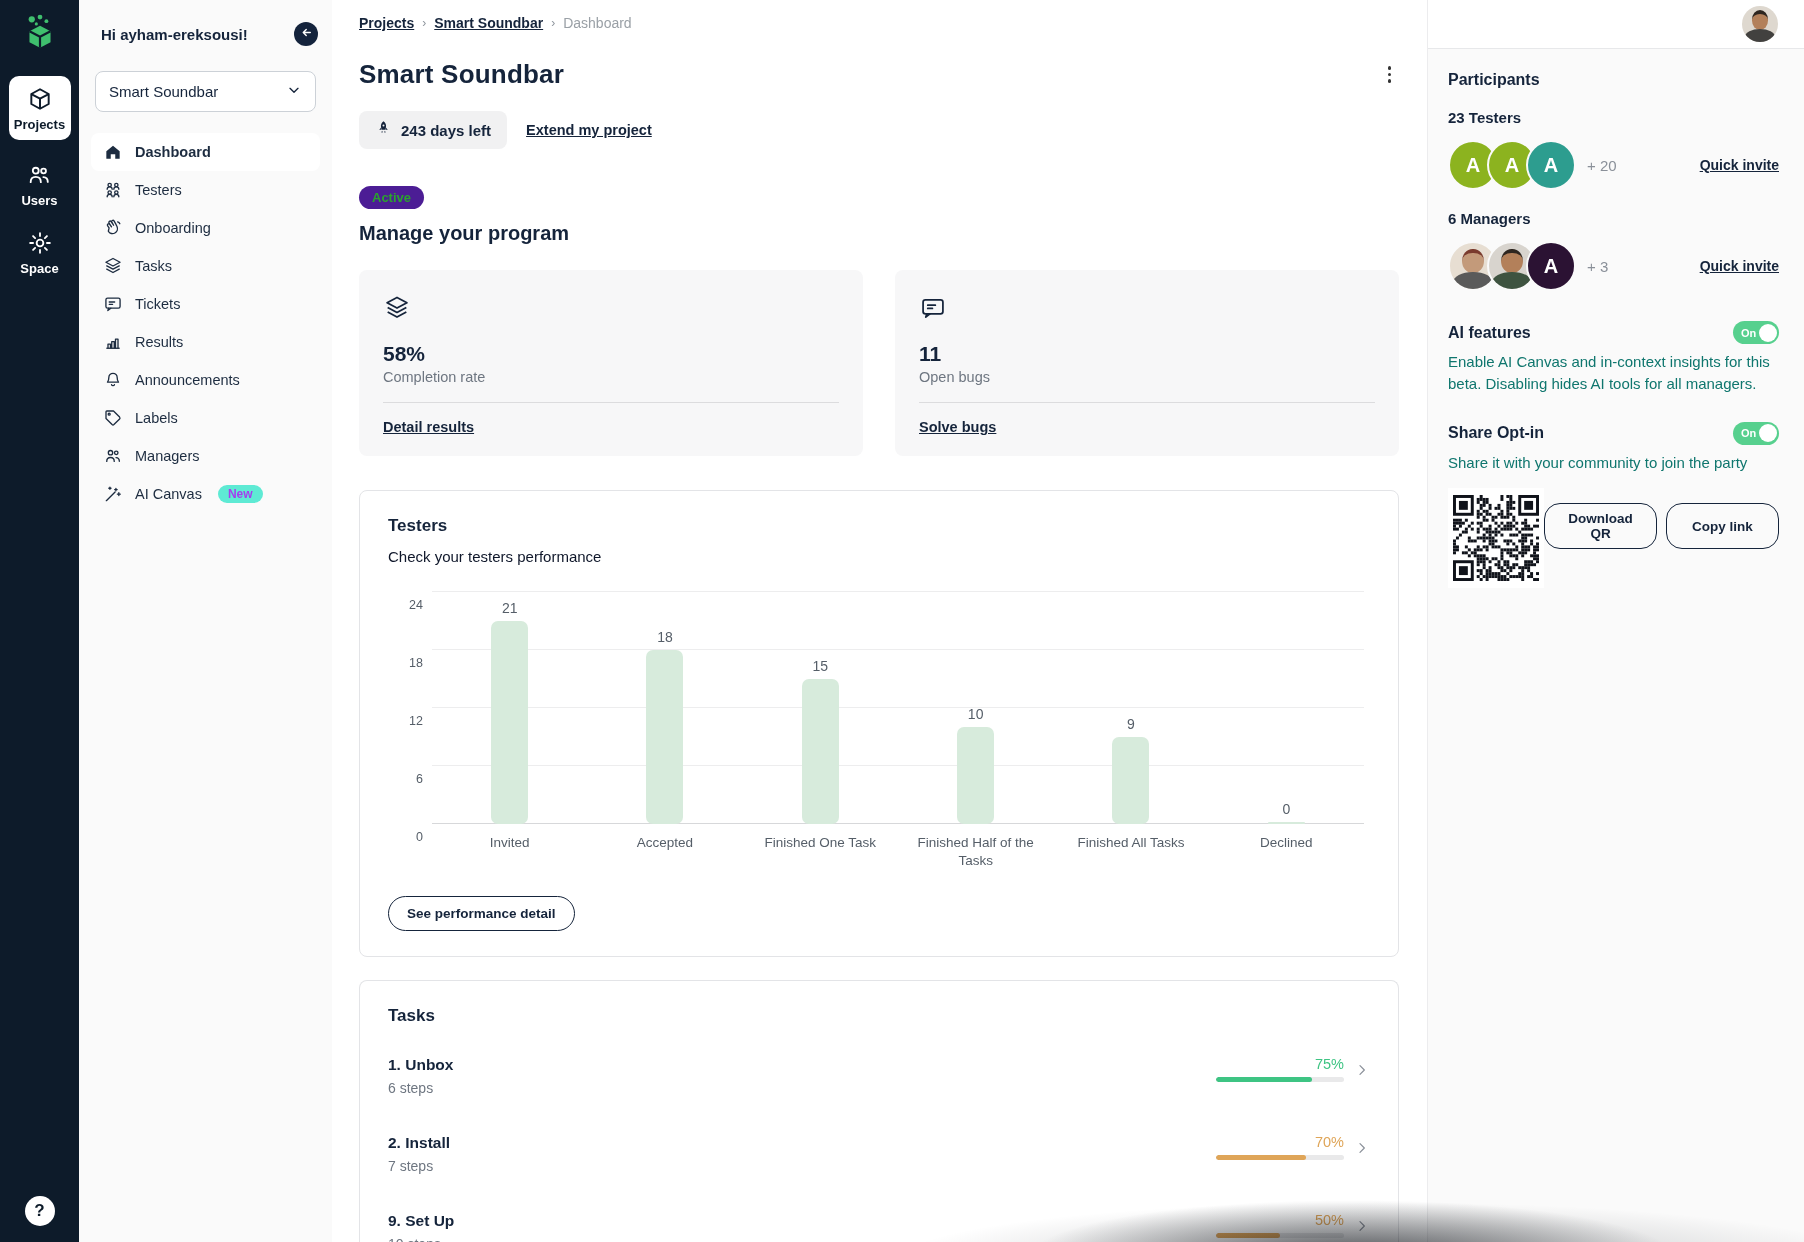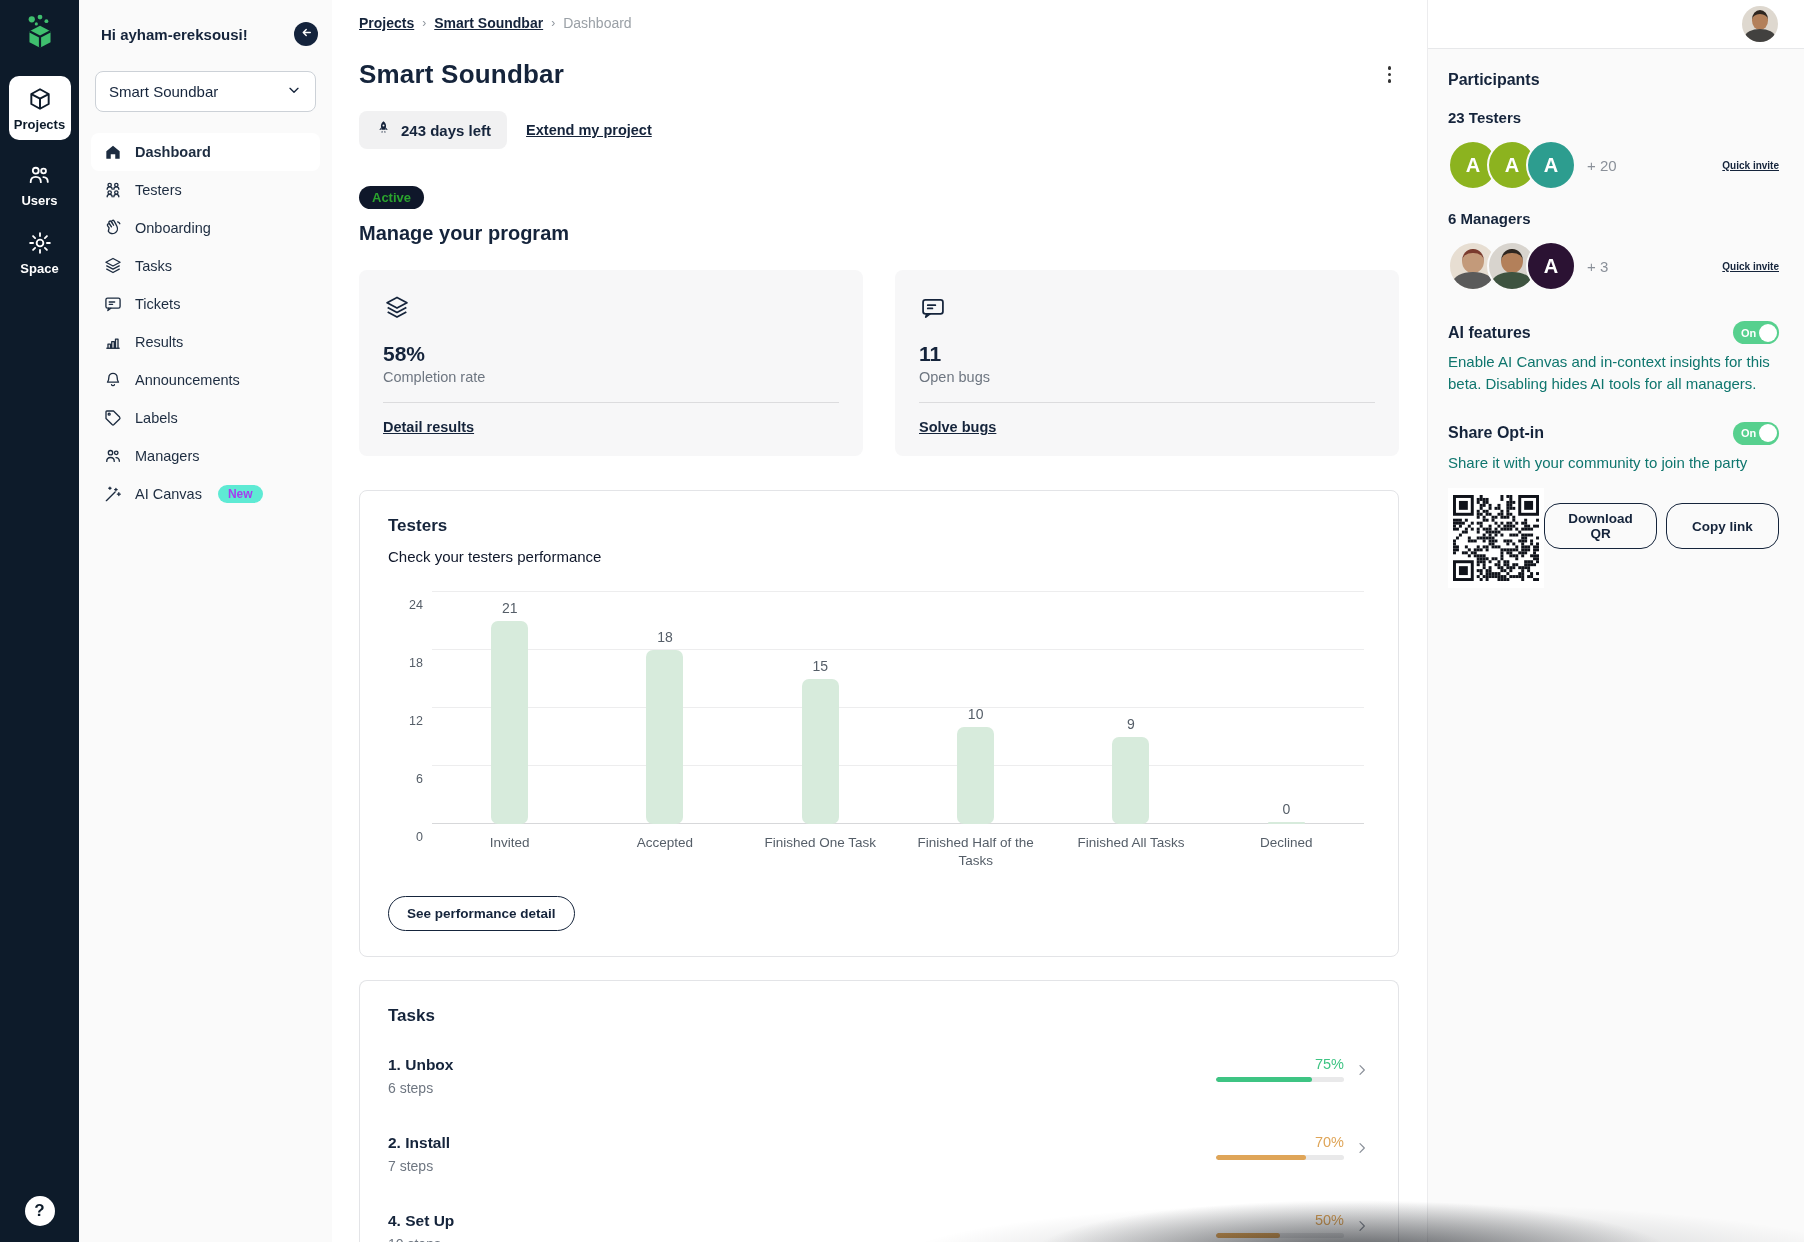--- a/index.html
+++ b/index.html
@@ -40,21 +40,21 @@
   .crumb-sep { color:#8e959d; font-size:12px; }
   .crumb-cur { color:#9aa0a6; }
   .title-row { margin-top:28px; display:flex; align-items:center; justify-content:space-between; }
   .page-title { font-size:26px; font-weight:800; letter-spacing:.2px; }
   .kebab { display:flex; flex-direction:column; gap:3px; padding:4px 8px; cursor:pointer; }
   .kebab i { width:3.5px; height:3.5px; border-radius:50%; background:#333; }
   .chip-row { margin-top:21px; display:flex; align-items:center; gap:19px; }
   .days-chip { background:#f1f1f2; border-radius:8px; padding:9px 16px; display:flex; align-items:center; gap:9px; font-size:15px; font-weight:800; }
   .days-chip svg { width:17px; height:17px; }
   .link { font-size:14.5px; font-weight:700; text-decoration:underline; color:#15243b; cursor:pointer; }
-  .active-badge { display:inline-block; margin-top:37px; background:#0f172a; color:#2aa32d; font-size:13px; font-weight:700; padding:4px 13px; border-radius:12px; }
+  .active-badge { display:inline-block; margin-top:37px; background:#4c1d95; color:#2aa32d; font-size:13px; font-weight:700; padding:4px 13px; border-radius:12px; }
   .manage-title { margin-top:13px; font-size:20px; font-weight:800; }
 
   .stats-row { margin-top:25px; display:flex; gap:32px; }
   .stat-card { flex:1; background:#f7f7f8; border-radius:8px; padding:24px 24px 20px; }
   .stat-card .si { width:28px; height:28px; color:#15243b; }
   .stat-val { margin-top:16px; font-size:21px; font-weight:800; }
   .stat-label { margin-top:3px; font-size:14.5px; color:#6e7681; }
   .stat-div { margin-top:17px; border-top:1px solid #dcdcde; }
   .stat-card .link { display:inline-block; margin-top:16px; }
 
@@ -92,21 +92,21 @@
   
   .rpanel { width:377px; flex-shrink:0; background:#fafafa; border-left:1px solid #ececee; display:flex; flex-direction:column; }
   .rp-top { height:49px; background:#fff; border-bottom:1px solid #e7e8ea; display:flex; align-items:center; justify-content:flex-end; padding-right:26px; }
   .rp-body { padding:22px 25px 0 20px; }
   .rp-h { font-size:16px; font-weight:800; }
   .rp-sub { margin-top:20px; font-size:15px; font-weight:800; }
   .avatar-row { margin-top:14px; display:flex; align-items:center; }
   .avatar { width:50px; height:50px; border-radius:50%; border:2.5px solid #fafafa; margin-left:-11px; display:flex; align-items:center; justify-content:center; color:#fff; font-size:20px; font-weight:700; position:relative; overflow:hidden; flex-shrink:0; }
   .avatar:first-child { margin-left:0; }
   .more { margin-left:11px; color:#8a9099; font-size:15px; }
-  .avatar-row .link { margin-left:auto; font-size:10px; }
+  .avatar-row .link { margin-left:auto; font-size:14px; }
   .photo { background:#ded8cf; color:transparent; }
   .photo::before { content:""; position:absolute; width:46%; height:44%; left:27%; top:12%; border-radius:50%; background:var(--skin,#b3805a); border-top:4px solid var(--hair,#2e2620); }
   .photo::after { content:""; position:absolute; width:86%; height:46%; left:7%; bottom:-10%; border-radius:50% 50% 0 0; background:var(--shirt,#3e5340); }
   .toggle-row { margin-top:30px; display:flex; align-items:center; justify-content:space-between; }
   .toggle { width:46px; height:23px; border-radius:12px; background:#57d08e; position:relative; cursor:pointer; flex-shrink:0; }
   .toggle .t-on { position:absolute; left:8px; top:50%; transform:translateY(-50%); color:#fff; font-size:11px; font-weight:700; }
   .toggle .t-knob { position:absolute; right:2.5px; top:2.5px; width:18px; height:18px; border-radius:50%; background:#fff; }
   .rp-desc { margin-top:7px; font-size:15px; color:#0f766e; line-height:1.45; }
   .share-row { margin-top:15px; display:flex; align-items:flex-start; }
   .qr { width:104px; height:100px; background:#fff; padding:5px; }
@@ -455,21 +455,21 @@
       <div class="task-bar">
                 <div class="task-fill" style="width: 70%; background: rgb(223, 165, 88);"></div>
               </div>
     </div>
     <span class="task-chevron"><svg viewBox="0 0 24 24" fill="none" stroke="currentColor" stroke-width="1.8" stroke-linecap="round" stroke-linejoin="round">
                 <path d="M9 5.5l6.5 6.5L9 18.5"></path>
               </svg></span>
   </div>
           <div class="task-row">
     <div class="task-info">
-      <div class="task-name">4. Set Up</div>
+      <div class="task-name">9. Set Up</div>
       <div class="task-steps">10 steps</div>
     </div>
     <div class="task-progress">
       <div class="task-pct" style="color: rgb(223, 165, 88);">50%</div>
       <div class="task-bar">
                 <div class="task-fill" style="width: 50%; background: rgb(223, 165, 88);"></div>
               </div>
     </div>
     <span class="task-chevron"><svg viewBox="0 0 24 24" fill="none" stroke="currentColor" stroke-width="1.8" stroke-linecap="round" stroke-linejoin="round">
                 <path d="M9 5.5l6.5 6.5L9 18.5"></path>

